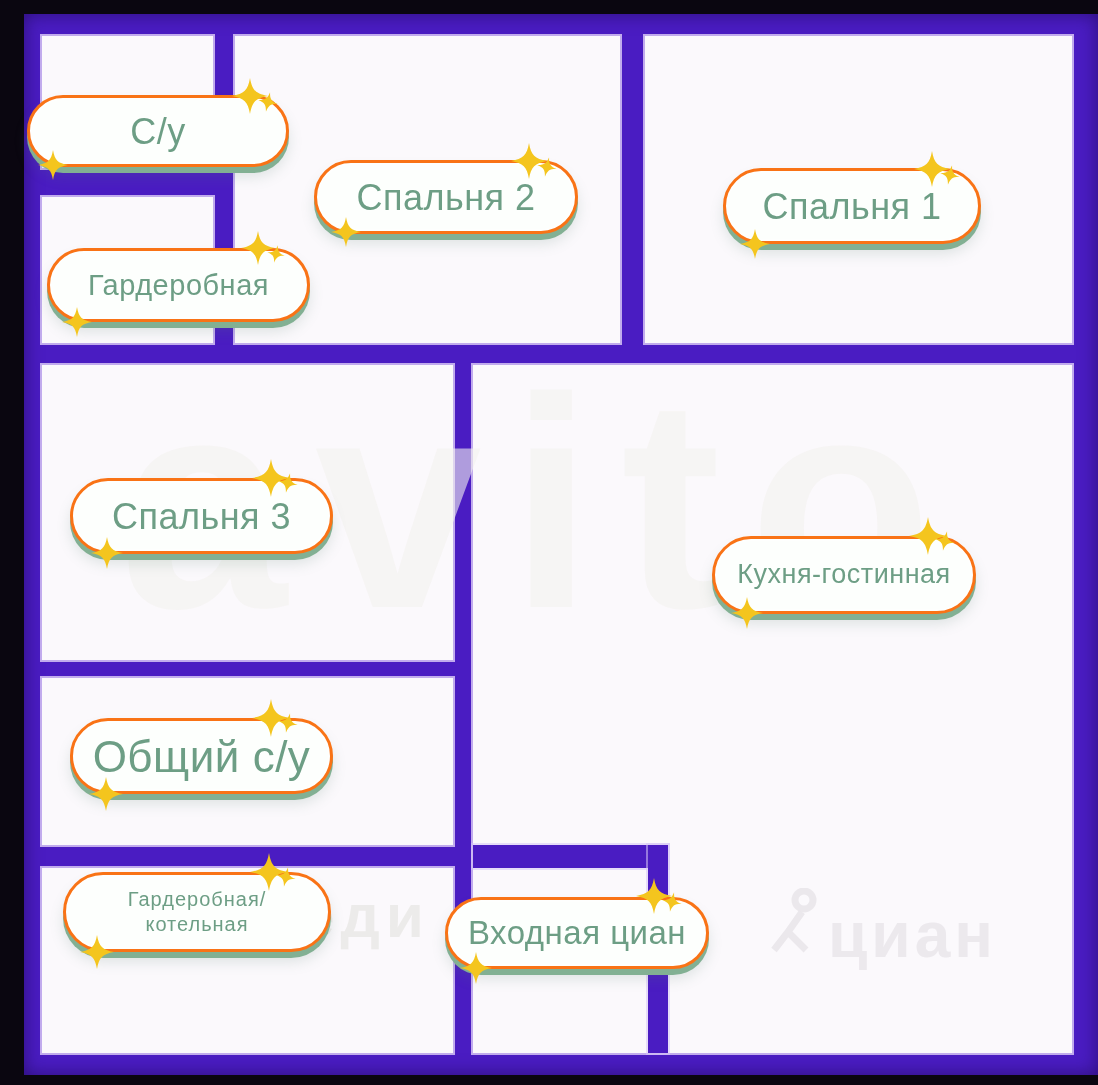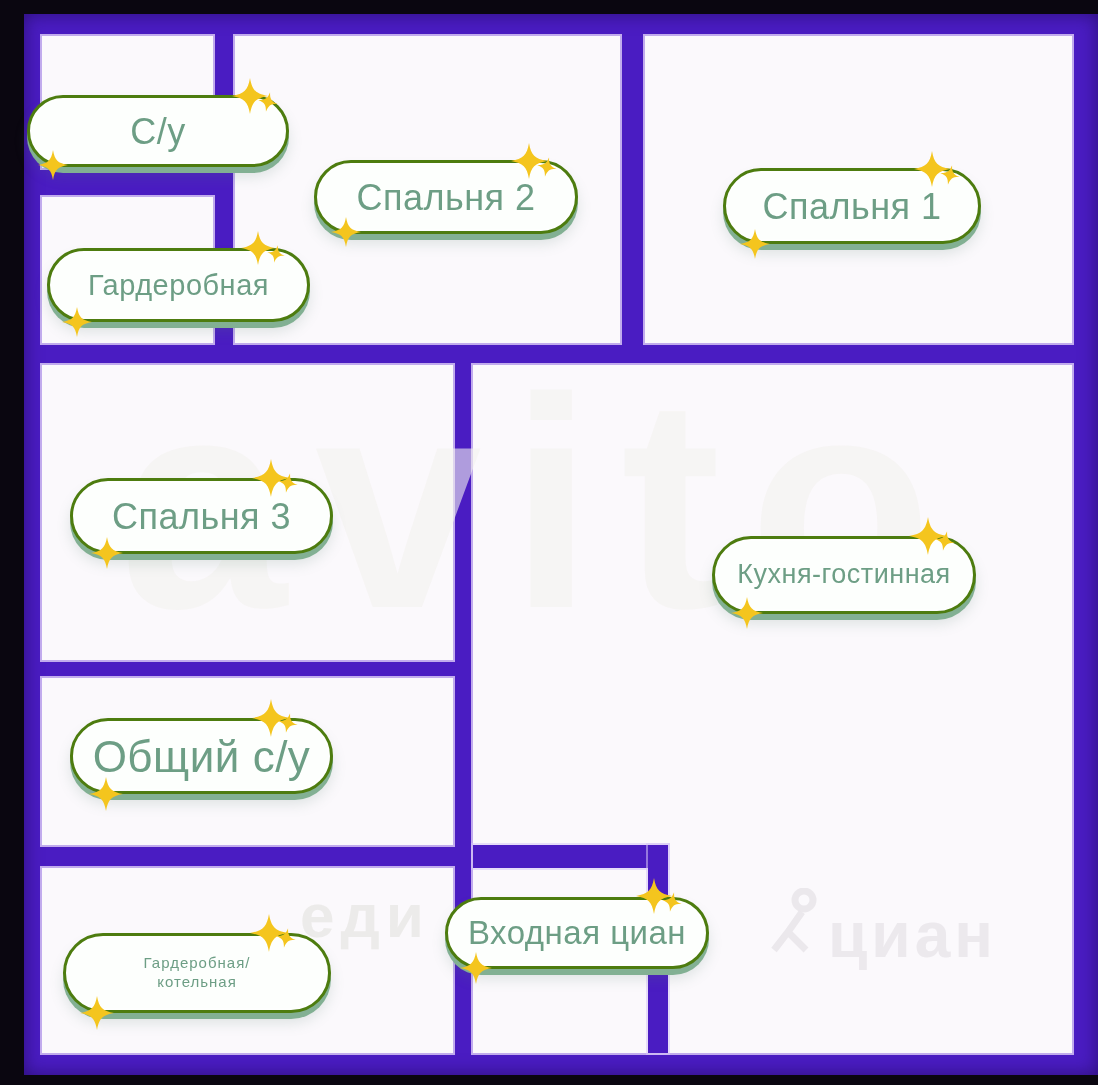--- a/index.html
+++ b/index.html
@@ -26,21 +26,21 @@
     background:#4a1cc2;
     box-shadow:0 0 0 2px rgba(214,196,245,.55);
     z-index:2;
   }
   
   .pill{
     position:absolute;z-index:6;
     display:flex;align-items:center;justify-content:center;
     flex-direction:column;
     background:#fdfffd;
-    border:3px solid #4d7c0f;
+    border:3px solid #f97316;
     border-radius:48px;
     box-shadow:0 6px 0 #82b093, 0 10px 14px rgba(90,130,110,.18), inset 0 0 0 2px rgba(255,255,255,.65);
     color:#6d9e85;
     font-weight:500;
     letter-spacing:.5px;
     text-align:center;
     box-sizing:border-box;
   }
   .pill .line{display:block;line-height:1.25;}
   
@@ -234,21 +234,21 @@
           </svg>
       </span>
     </span>
     <span class="spark" style="left:16px;bottom:-20px;">
       <svg width="34" height="34" viewBox="0 0 100 100">
           <path d="M50 0C56 34 66 44 100 50C66 56 56 66 50 100C44 66 34 56 0 50C34 44 44 34 50 0Z"></path>
         </svg>
     </span>
   </div>
 
-  <div class="pill" style="left:63px;top:933px;width:268px;height:80px;font-size:15px;letter-spacing:1px;">
+  <div class="pill" style="left:63px;top:872px;width:268px;height:80px;font-size:20px;letter-spacing:1px;">
     <span class="line">Гардеробная/</span>
     <span class="line">котельная</span>
     <span class="spark" style="right:40px;top:-22px;">
       <svg width="38" height="38" viewBox="0 0 100 100">
           <path d="M50 0C56 34 66 44 100 50C66 56 56 66 50 100C44 66 34 56 0 50C34 44 44 34 50 0Z"></path>
         </svg>
       <span class="small">
         <svg width="20" height="20" viewBox="0 0 100 100">
             <path d="M50 0C56 34 66 44 100 50C66 56 56 66 50 100C44 66 34 56 0 50C34 44 44 34 50 0Z"></path>
           </svg>

